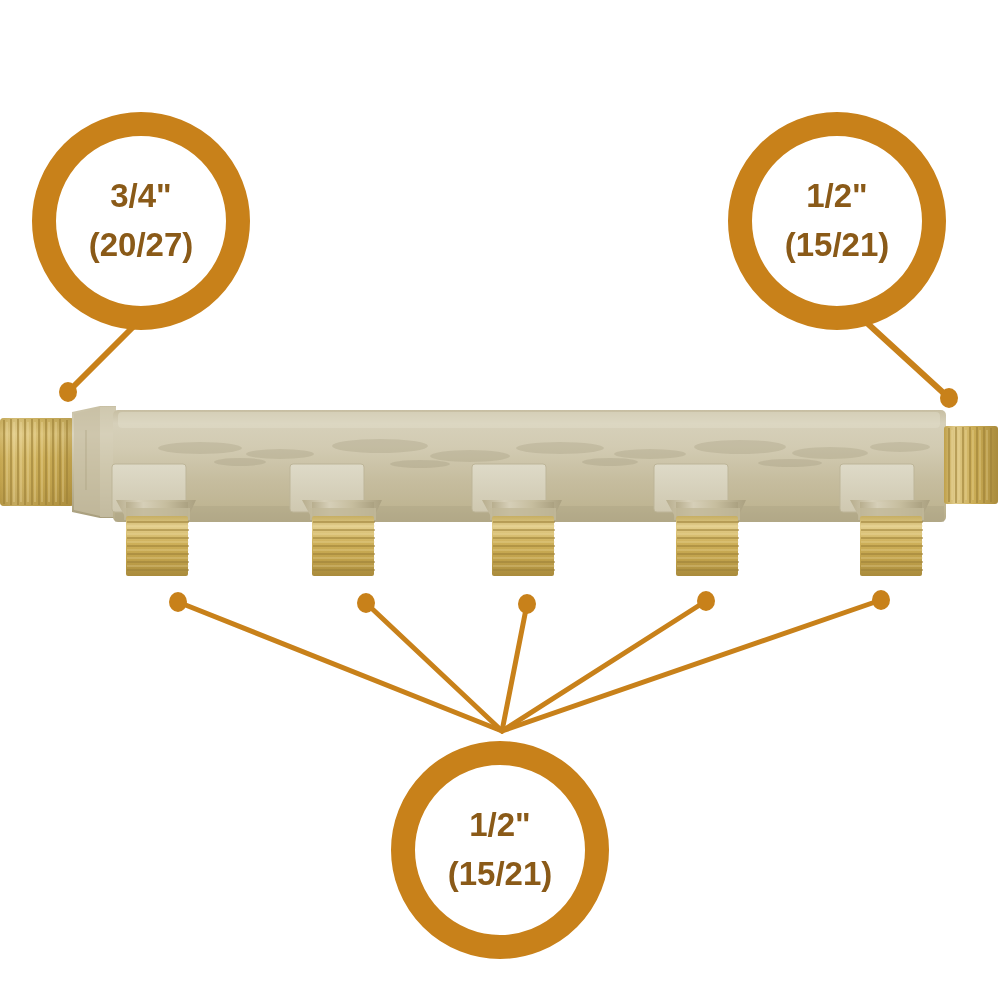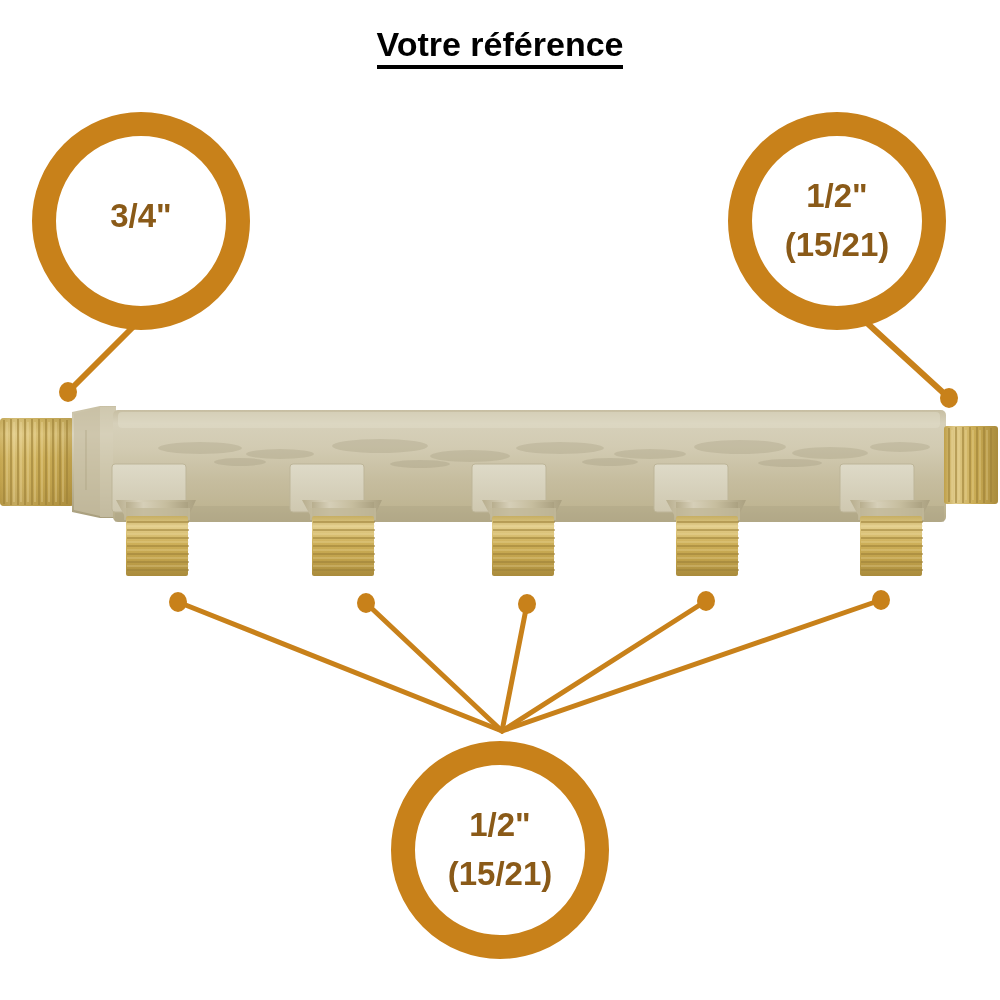--- a/index.html
+++ b/index.html
@@ -110,23 +110,20 @@
     width: 1000px;
     height: 210px;
     z-index: 2;
   }
 </style>
 </head>
 <body>
 
 <div id="stage">
 
-  <div class="page-title">
-    <span class="title-text">Votre référence</span>
-  </div>
 
   <svg id="manifold" viewBox="0 0 1000 210">
     <defs>
       <linearGradient id="bodyGrad" x1="0" y1="0" x2="0" y2="1">
         <stop offset="0%" stop-color="#C7BEA2"></stop>
         <stop offset="12%" stop-color="#D6D0BA"></stop>
         <stop offset="34%" stop-color="#D2CBB2"></stop>
         <stop offset="62%" stop-color="#C6BD9F"></stop>
         <stop offset="86%" stop-color="#BFB593"></stop>
         <stop offset="100%" stop-color="#B5AB88"></stop>
@@ -396,20 +393,21 @@
         <ellipse cx="178" cy="602" rx="9" ry="10" fill="#C8811A" stroke="none"></ellipse>
         <ellipse cx="366" cy="603" rx="9" ry="10" fill="#C8811A" stroke="none"></ellipse>
         <ellipse cx="527" cy="604" rx="9" ry="10" fill="#C8811A" stroke="none"></ellipse>
         <ellipse cx="706" cy="601" rx="9" ry="10" fill="#C8811A" stroke="none"></ellipse>
         <ellipse cx="881" cy="600" rx="9" ry="10" fill="#C8811A" stroke="none"></ellipse>
       </g>
   </svg>
 
   <div class="callout" id="callout-left">
     <div class="callout-line1">3/4"</div>
+    <div class="callout-line2">(20/27)</div>
   </div>
 
   <div class="callout" id="callout-right">
     <div class="callout-line1">1/2"</div>
     <div class="callout-line2">(15/21)</div>
   </div>
 
   <div class="callout" id="callout-bottom">
     <div class="callout-line1">1/2"</div>
     <div class="callout-line2">(15/21)</div>

